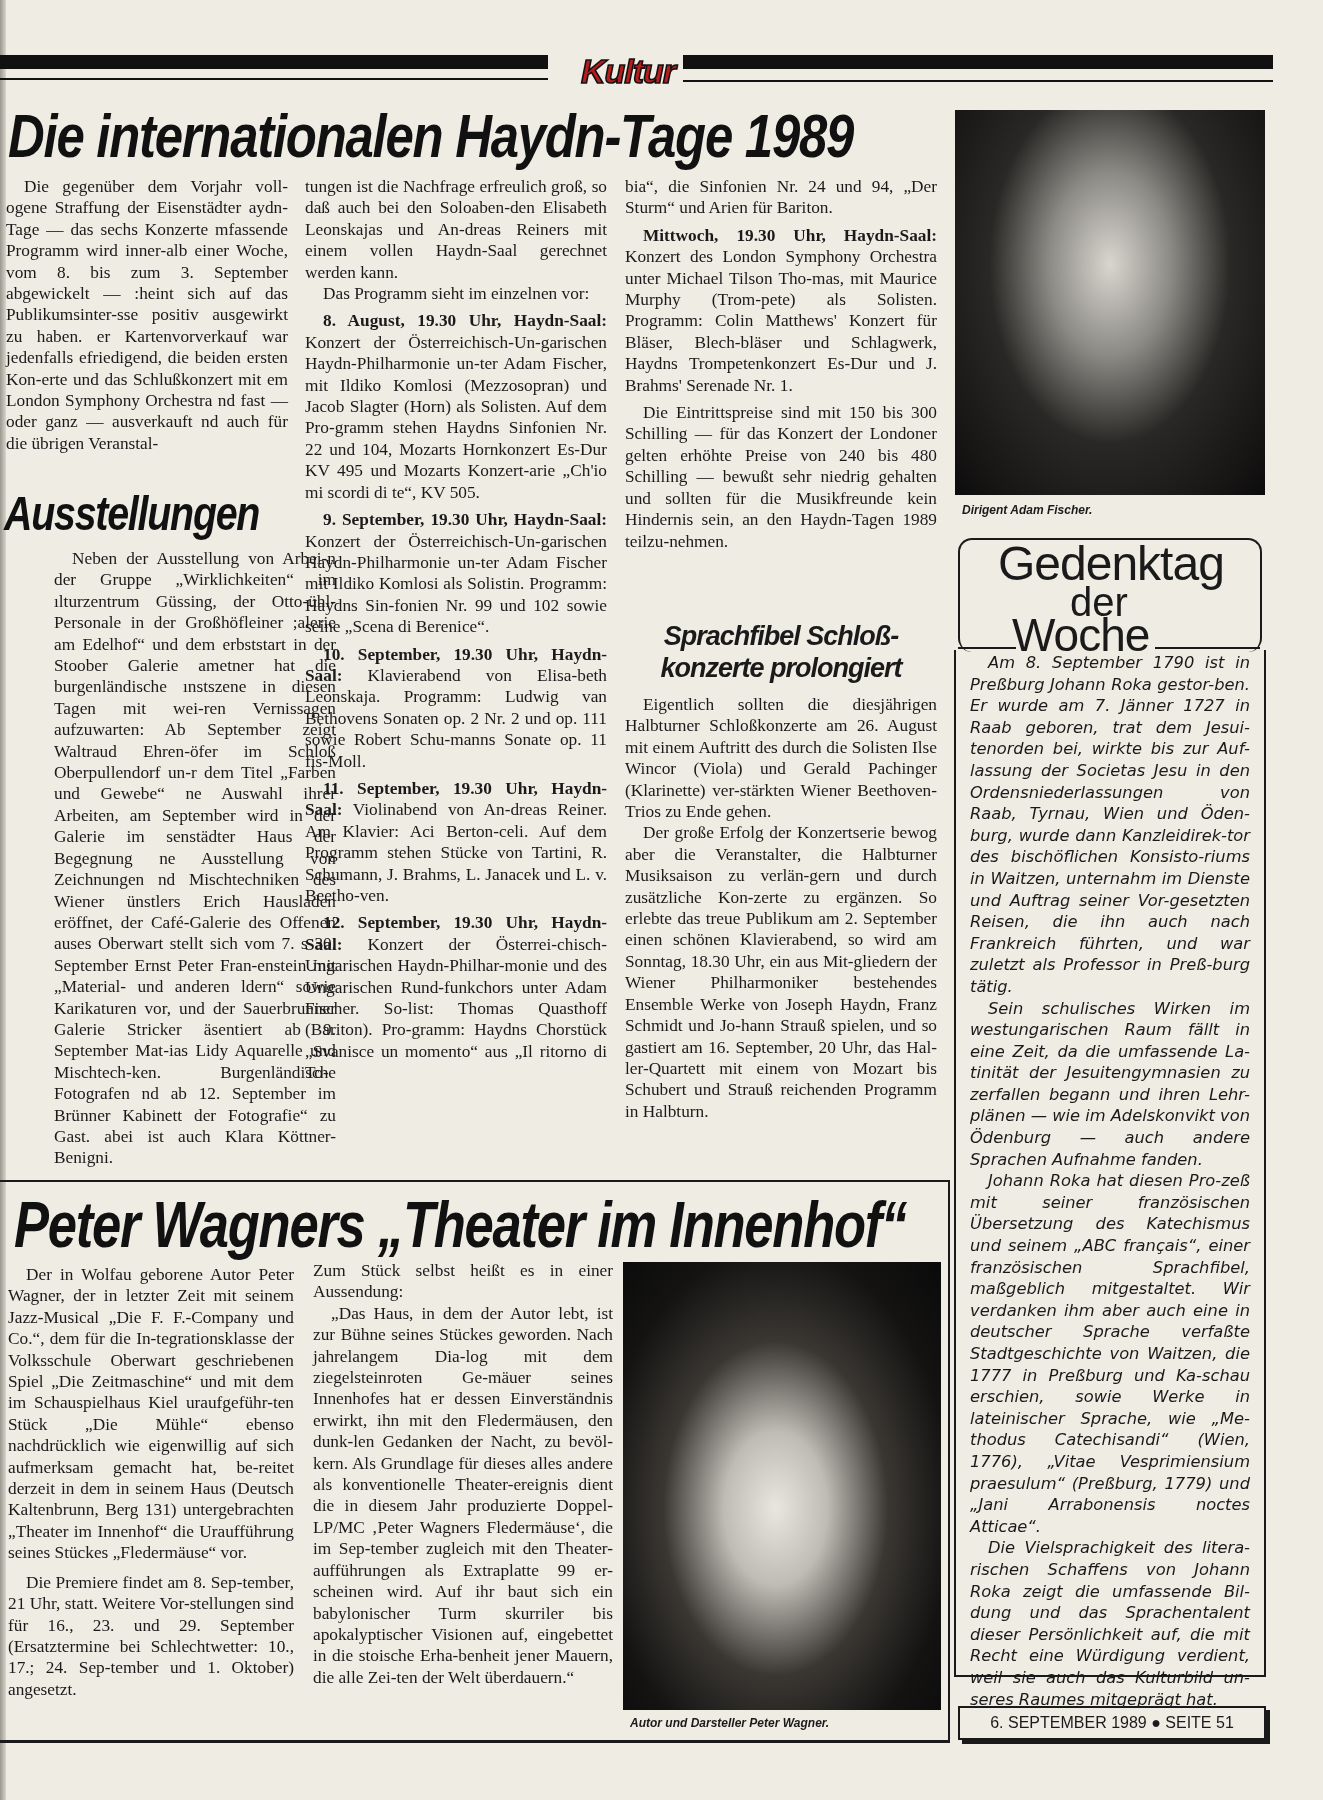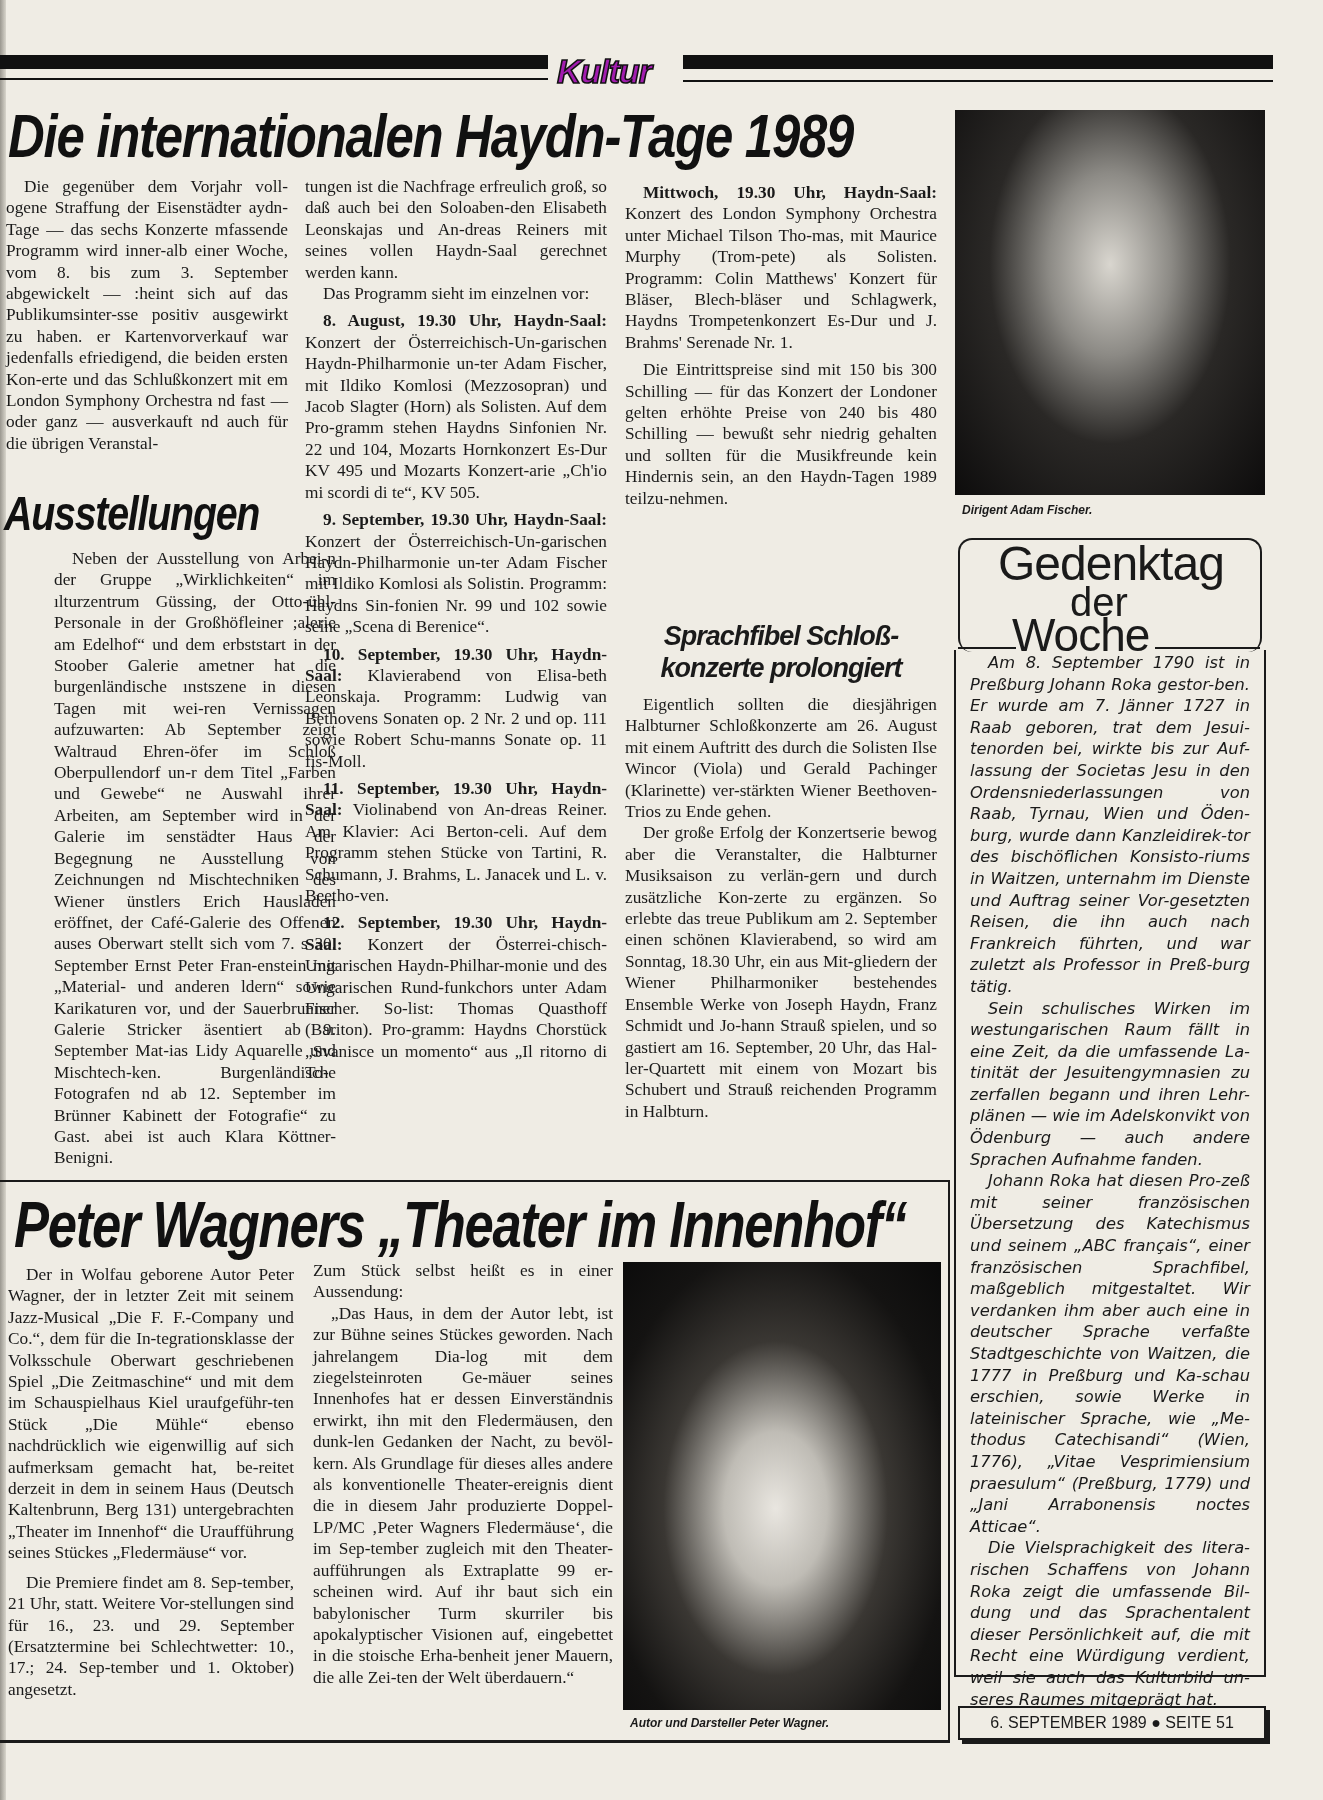--- a/index.html
+++ b/index.html
@@ -1,21 +1,21 @@
 <!DOCTYPE html>
 <html><head>
 <meta charset="utf-8">
 <style>
   html,body{margin:0;padding:0;}
   body{width:1323px;height:1800px;background:#efece4;position:relative;overflow:hidden;color:#1a1a1a;font-family:"Liberation Serif",serif;}
   .abs{position:absolute;}
   .leftedge{left:0;top:0;width:6px;height:1800px;background:linear-gradient(90deg,#9a978f,#d8d5cc);}
   .rule-thick{background:#111;height:14px;}
   .rule-thin{background:#111;height:2px;}
-  .kultur{left:557px;top:46px;width:118px;height:50px;font-family:"Liberation Sans",sans-serif;font-weight:bold;font-style:italic;font-size:34px;color:#a21caf;-webkit-text-stroke:1.6px #111;text-align:left;line-height:50px;letter-spacing:-1px;}
+  .kultur{left:557px;top:46px;width:118px;height:50px;font-family:"Liberation Sans",sans-serif;font-weight:bold;font-style:italic;font-size:34px;color:#b91c1c;-webkit-text-stroke:1.6px #111;text-align:right;line-height:50px;letter-spacing:-1px;}
   .headline{font-family:"Liberation Sans",sans-serif;font-weight:bold;font-style:italic;color:#111;letter-spacing:-1.5px;transform:scaleX(0.82);transform-origin:left top;white-space:nowrap;}
   .col{font-size:17.3px;line-height:21.4px;text-align:justify;hyphens:manual;}
   .col p{margin:0;text-indent:18px;}
   .col p.gap{margin-top:6px;}
   .col b{font-weight:bold;}
   .photo{background:radial-gradient(ellipse at 50% 40%,#d9d6cf 0%,#8c8a85 28%,#2a2826 55%,#0d0c0c 100%);}
   .photo2{background:radial-gradient(ellipse at 48% 55%,#e9e6e0 0%,#bfbcb5 22%,#3a3733 48%,#141312 75%,#0a0a0a 100%);}
   .caption{font-family:"Liberation Sans",sans-serif;font-style:italic;font-weight:bold;font-size:12px;}
   .gbox{border:2px solid #1a1a1a;}
   .gtitle{font-family:"Liberation Sans",sans-serif;color:#1a1a1a;line-height:1;}
@@ -40,30 +40,31 @@
 <div class="abs col" style="left:6px;top:176px;width:282px;">
   <p>Die gegenüber dem Vorjahr voll-ogene Straffung der Eisenstädter aydn-Tage — das sechs Konzerte mfassende Programm wird inner-alb einer Woche, vom 8. bis zum 3. September abgewickelt — :heint sich auf das Publikumsinter-sse positiv ausgewirkt zu haben. er Kartenvorverkauf war jedenfalls efriedigend, die beiden ersten Kon-erte und das Schlußkonzert mit em London Symphony Orchestra nd fast — oder ganz — ausverkauft nd auch für die übrigen Veranstal-</p>
 </div>
 
 <div class="abs headline" style="left:4px;top:486px;font-size:48px;line-height:56px;">Ausstellungen</div>
 <div class="abs col" style="left:6px;top:548px;width:282px;margin-left:48px;">
   <p>Neben der Ausstellung von Arbei-n der Gruppe „Wirklichkeiten“ im ılturzentrum Güssing, der Otto-ühl-Personale in der Großhöfleiner ;alerie am Edelhof“ und dem erbststart in der Stoober Galerie ametner hat die burgenländische ınstszene in diesen Tagen mit wei-ren Vernissagen aufzuwarten: Ab September zeigt Waltraud Ehren-öfer im Schloß Oberpullendorf un-r dem Titel „Farben und Gewebe“ ne Auswahl ihrer Arbeiten, am September wird in der Galerie im senstädter Haus der Begegnung ne Ausstellung von Zeichnungen nd Mischtechniken des Wiener ünstlers Erich Hausladen eröffnet, der Café-Galerie des Offenen auses Oberwart stellt sich vom 7. s 30. September Ernst Peter Fran-enstein mit „Material- und anderen ldern“ sowie Karikaturen vor, und der Sauerbrunner Galerie Stricker äsentiert ab 9. September Mat-ias Lidy Aquarelle und Mischtech-ken. Burgenländische Fotografen nd ab 12. September im Brünner Kabinett der Fotografie“ zu Gast. abei ist auch Klara Köttner-Benigni.</p>
 </div>
 
 <div class="abs col" style="left:305px;top:176px;width:302px;">
-  <p style="text-indent:0"><b></b><span>tungen ist die Nachfrage erfreulich groß, so daß auch bei den Soloaben-den Elisabeth Leonskajas und An-dreas Reiners mit seines vollen Haydn-Saal gerechnet werden kann.</span></p>
+  <p style="text-indent:0"><b></b><span>tungen ist die Nachfrage erfreulich groß, so daß auch bei den Soloaben-den Elisabeth Leonskajas und An-dreas Reiners mit einem vollen Haydn-Saal gerechnet werden kann.</span></p>
   <p><b></b><span>Das Programm sieht im einzelnen vor:</span></p>
   <p class="gap"><b>8. August, 19.30 Uhr, Haydn-Saal:</b><span> Konzert der Österreichisch-Un-garischen Haydn-Philharmonie un-ter Adam Fischer, mit Ildiko Komlosi (Mezzosopran) und Jacob Slagter (Horn) als Solisten. Auf dem Pro-gramm stehen Haydns Sinfonien Nr. 22 und 104, Mozarts Hornkonzert Es-Dur KV 495 und Mozarts Konzert-arie „Ch'io mi scordi di te“, KV 505.</span></p>
   <p class="gap"><b>9. September, 19.30 Uhr, Haydn-Saal:</b><span> Konzert der Österreichisch-Un-garischen Haydn-Philharmonie un-ter Adam Fischer mit Ildiko Komlosi als Solistin. Programm: Haydns Sin-fonien Nr. 99 und 102 sowie seine „Scena di Berenice“.</span></p>
   <p class="gap"><b>10. September, 19.30 Uhr, Haydn-Saal:</b><span> Klavierabend von Elisa-beth Leonskaja. Programm: Ludwig van Bethovens Sonaten op. 2 Nr. 2 und op. 111 sowie Robert Schu-manns Sonate op. 11 fis-Moll.</span></p>
   <p class="gap"><b>11. September, 19.30 Uhr, Haydn-Saal:</b><span> Violinabend von An-dreas Reiner. Am Klavier: Aci Berton-celi. Auf dem Programm stehen Stücke von Tartini, R. Schumann, J. Brahms, L. Janacek und L. v. Beetho-ven.</span></p>
   <p class="gap"><b>12. September, 19.30 Uhr, Haydn-Saal:</b><span> Konzert der Österrei-chisch-Ungarischen Haydn-Philhar-monie und des Ungarischen Rund-funkchors unter Adam Fischer. So-list: Thomas Quasthoff (Bariton). Pro-gramm: Haydns Chorstück „Svanisce un momento“ aus „Il ritorno di To-</span></p>
 </div>
 
 <div class="abs col" style="left:625px;top:176px;width:312px;">
+  <p style="text-indent:0"><b></b><span>bia“, die Sinfonien Nr. 24 und 94, „Der Sturm“ und Arien für Bariton.</span></p>
   <p class="gap"><b>Mittwoch, 19.30 Uhr, Haydn-Saal:</b><span> Konzert des London Symphony Orchestra unter Michael Tilson Tho-mas, mit Maurice Murphy (Trom-pete) als Solisten. Programm: Colin Matthews' Konzert für Bläser, Blech-bläser und Schlagwerk, Haydns Trompetenkonzert Es-Dur und J. Brahms' Serenade Nr. 1.</span></p>
   <p style="margin-top:6px"><b></b><span>Die Eintrittspreise sind mit 150 bis 300 Schilling — für das Konzert der Londoner gelten erhöhte Preise von 240 bis 480 Schilling — bewußt sehr niedrig gehalten und sollten für die Musikfreunde kein Hindernis sein, an den Haydn-Tagen 1989 teilzu-nehmen.</span></p>
 </div>
 
 <div class="abs sub" style="left:625px;top:620px;width:312px;">
   <div>Sprachfibel Schloß-</div>
   <div>konzerte prolongiert</div>
 </div>
 <div class="abs col" style="left:625px;top:694px;width:312px;">
   <p>Eigentlich sollten die diesjährigen Halbturner Schloßkonzerte am 26. August mit einem Auftritt des durch die Solisten Ilse Wincor (Viola) und Gerald Pachinger (Klarinette) ver-stärkten Wiener Beethoven-Trios zu Ende gehen.</p>

